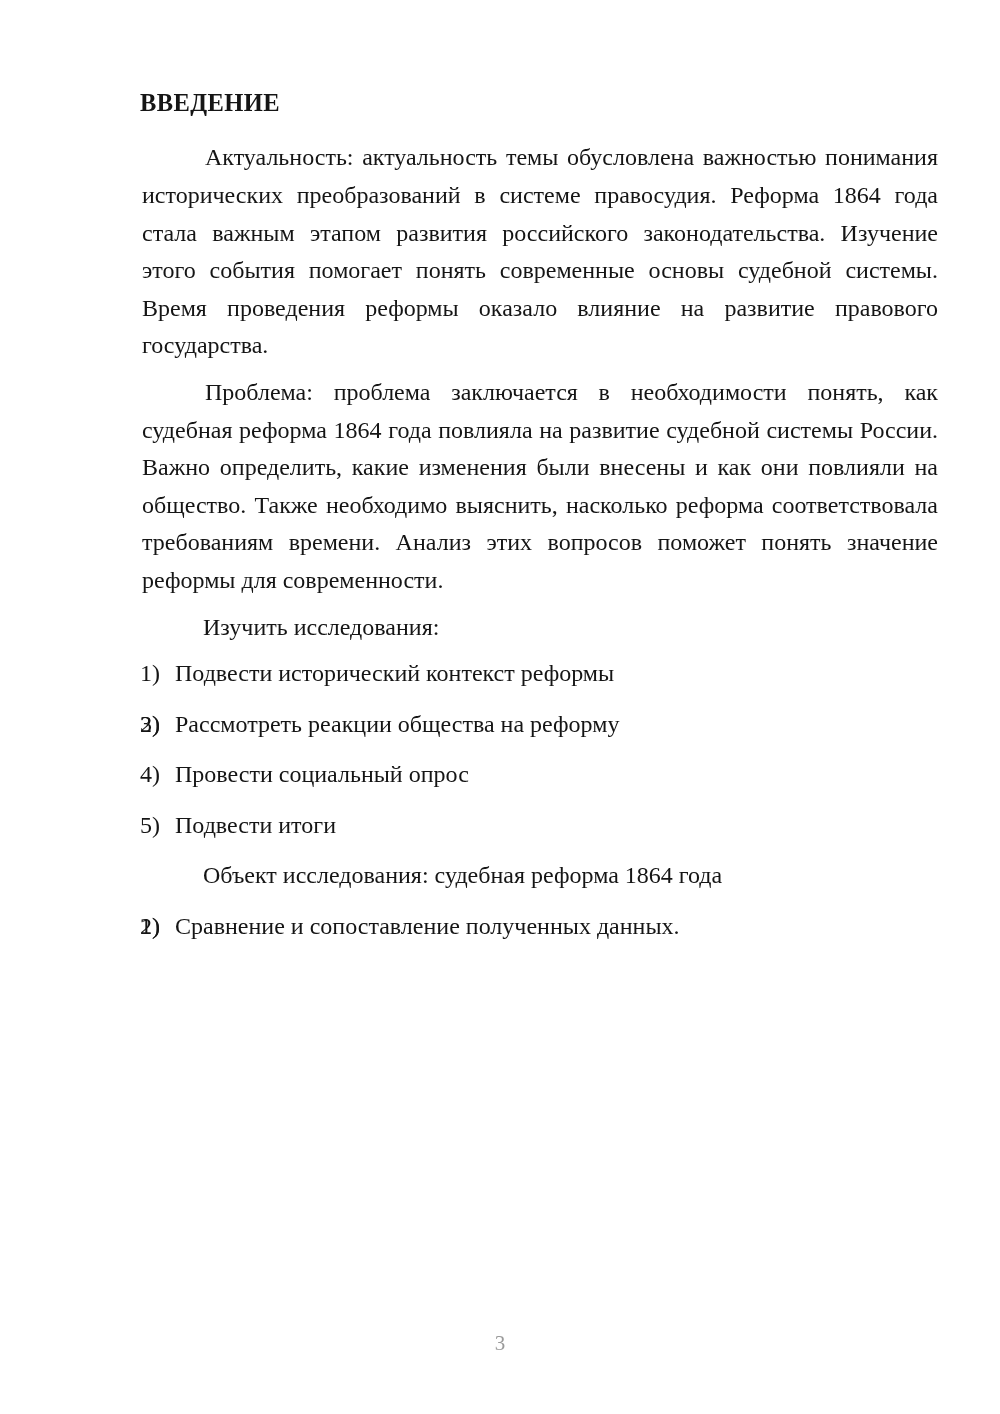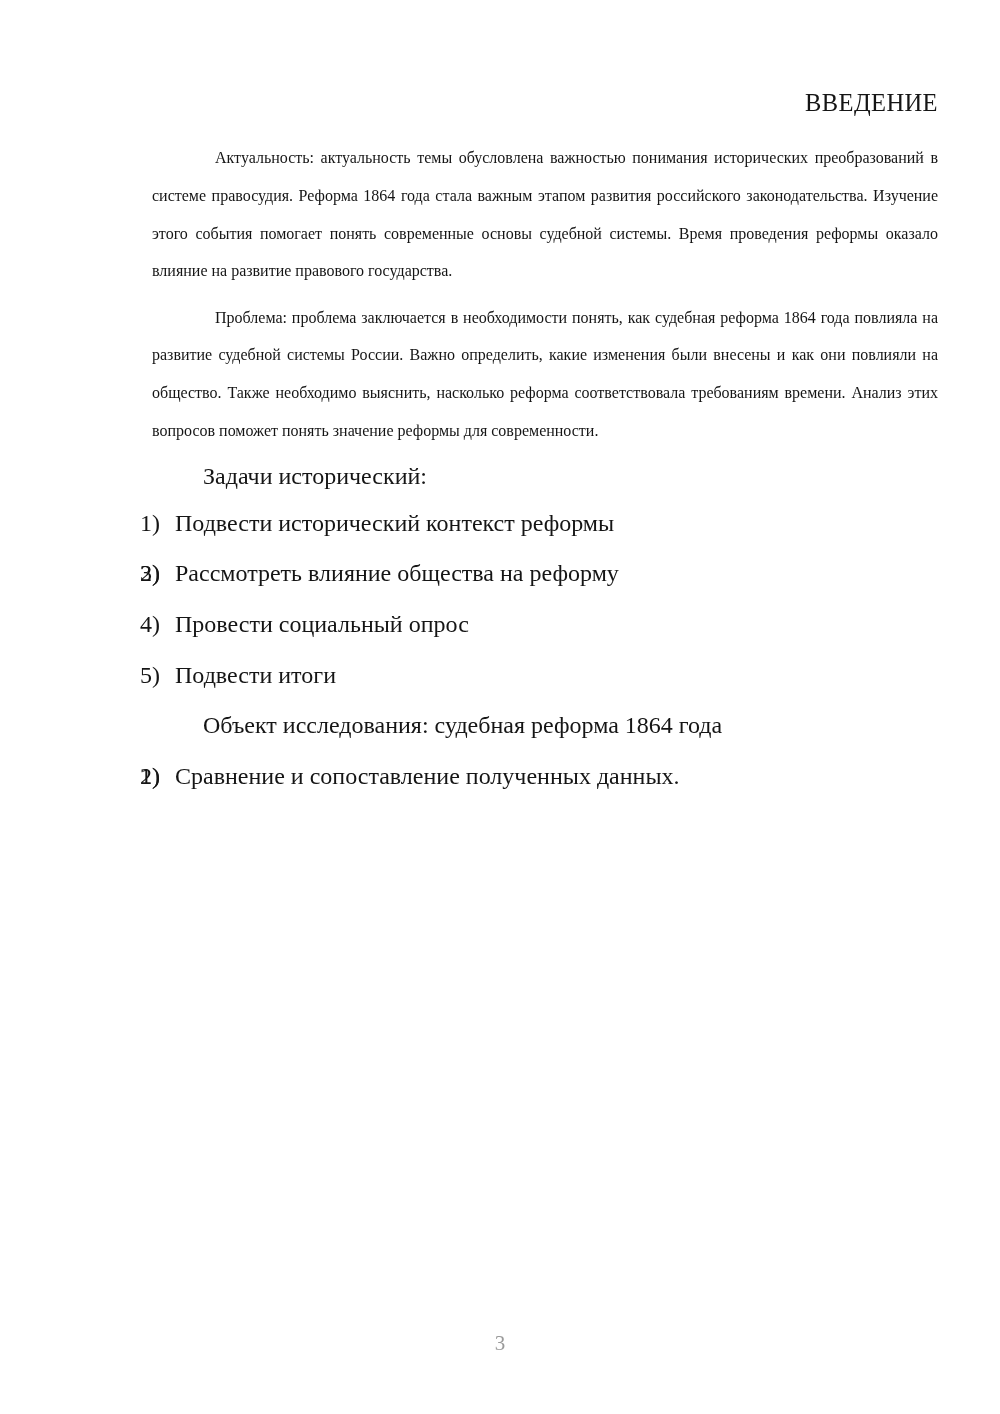--- a/index.html
+++ b/index.html
@@ -23,34 +23,34 @@
 
   .content {
     position: absolute;
     left: 140px;
     top: 88px;
     width: 798px;
   }
 
   .doc-title {
     font-size: 24.5px;
-    font-weight: normal;
-    text-align: right;
+    font-weight: bold;
+    text-align: left;
     letter-spacing: 0.4px;
     margin: 0 0 22px 0;
     line-height: 1.2;
   }
 
   .para {
-    font-size: 16px;
+    font-size: 24px;
     line-height: 37.6px;
     text-align: justify;
     text-justify: inter-word;
     text-indent: 63px;
-    margin: 0 0 9px 12px;
+    margin: 0 0 9px 2px;
     hyphens: none;
   }
 
   .lead-line {
     font-size: 24px;
     line-height: 37.6px;
     text-align: left;
     text-indent: 63px;
     margin: 0 0 9px 0;
   }
@@ -94,33 +94,33 @@
 
   <div class="content">
 
     <h1 class="doc-title">ВВЕДЕНИЕ</h1>
 
     <p class="para">Актуальность: актуальность темы обусловлена важностью понимания исторических преобразований в системе правосудия. Реформа 1864 года стала важным этапом развития российского законодательства. Изучение этого события помогает понять современные основы судебной системы. Время проведения реформы оказало влияние на развитие правового государства.</p>
 
     <p class="para">Проблема: проблема заключается в необходимости понять, как судебная реформа 1864 года повлияла на развитие судебной системы России. Важно определить, какие изменения были внесены и как они повлияли на общество. Также необходимо выяснить, насколько реформа соответствовала требованиям времени. Анализ этих вопросов поможет понять значение реформы для современности.</p>
 
 
-    <p class="lead-line">Задачи исторический:</p>
+    <p class="lead-line">Изучить исследования:</p>
 
     <ol class="num-list">
       <li>
         <span class="marker">1)</span>
         <span>Подвести исторический контекст реформы</span>
       </li>
       <li>
         <span class="marker">2)</span>
       </li>
       <li>
         <span class="marker">3)</span>
-        <span>Рассмотреть влияние общества на реформу</span>
+        <span>Рассмотреть реакции общества на реформу</span>
       </li>
       <li>
         <span class="marker">4)</span>
         <span>Провести социальный опрос</span>
       </li>
       <li>
         <span class="marker">5)</span>
         <span>Подвести итоги</span>
       </li>
     </ol>

